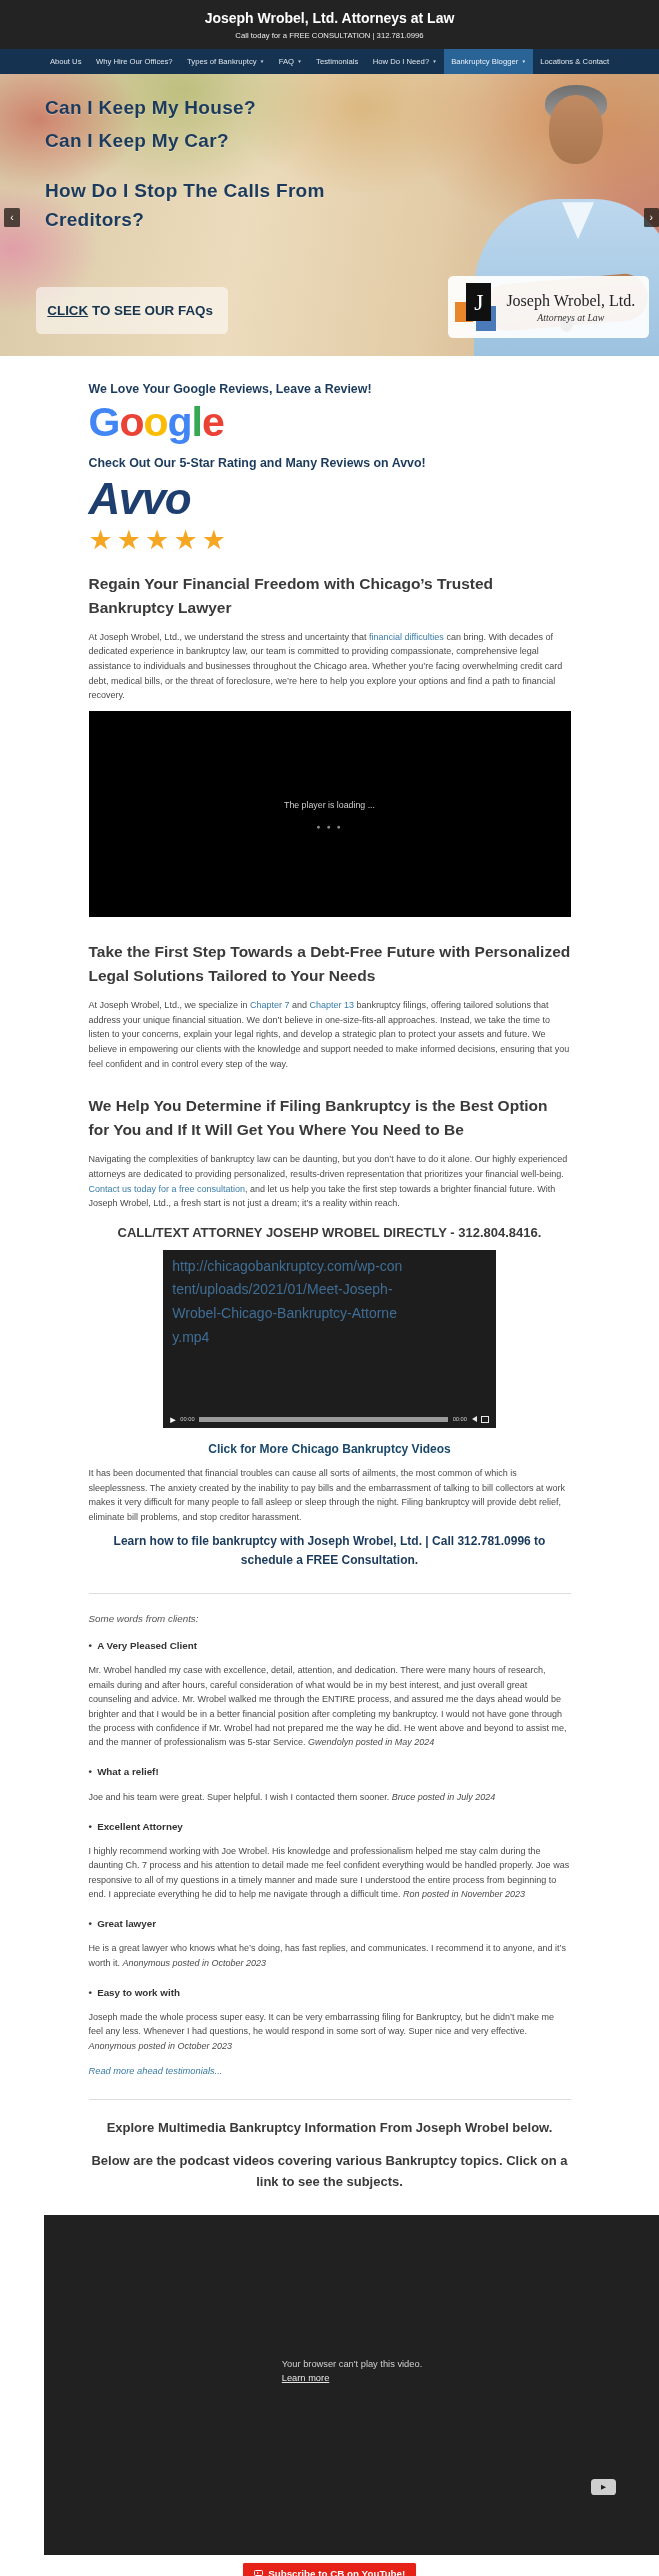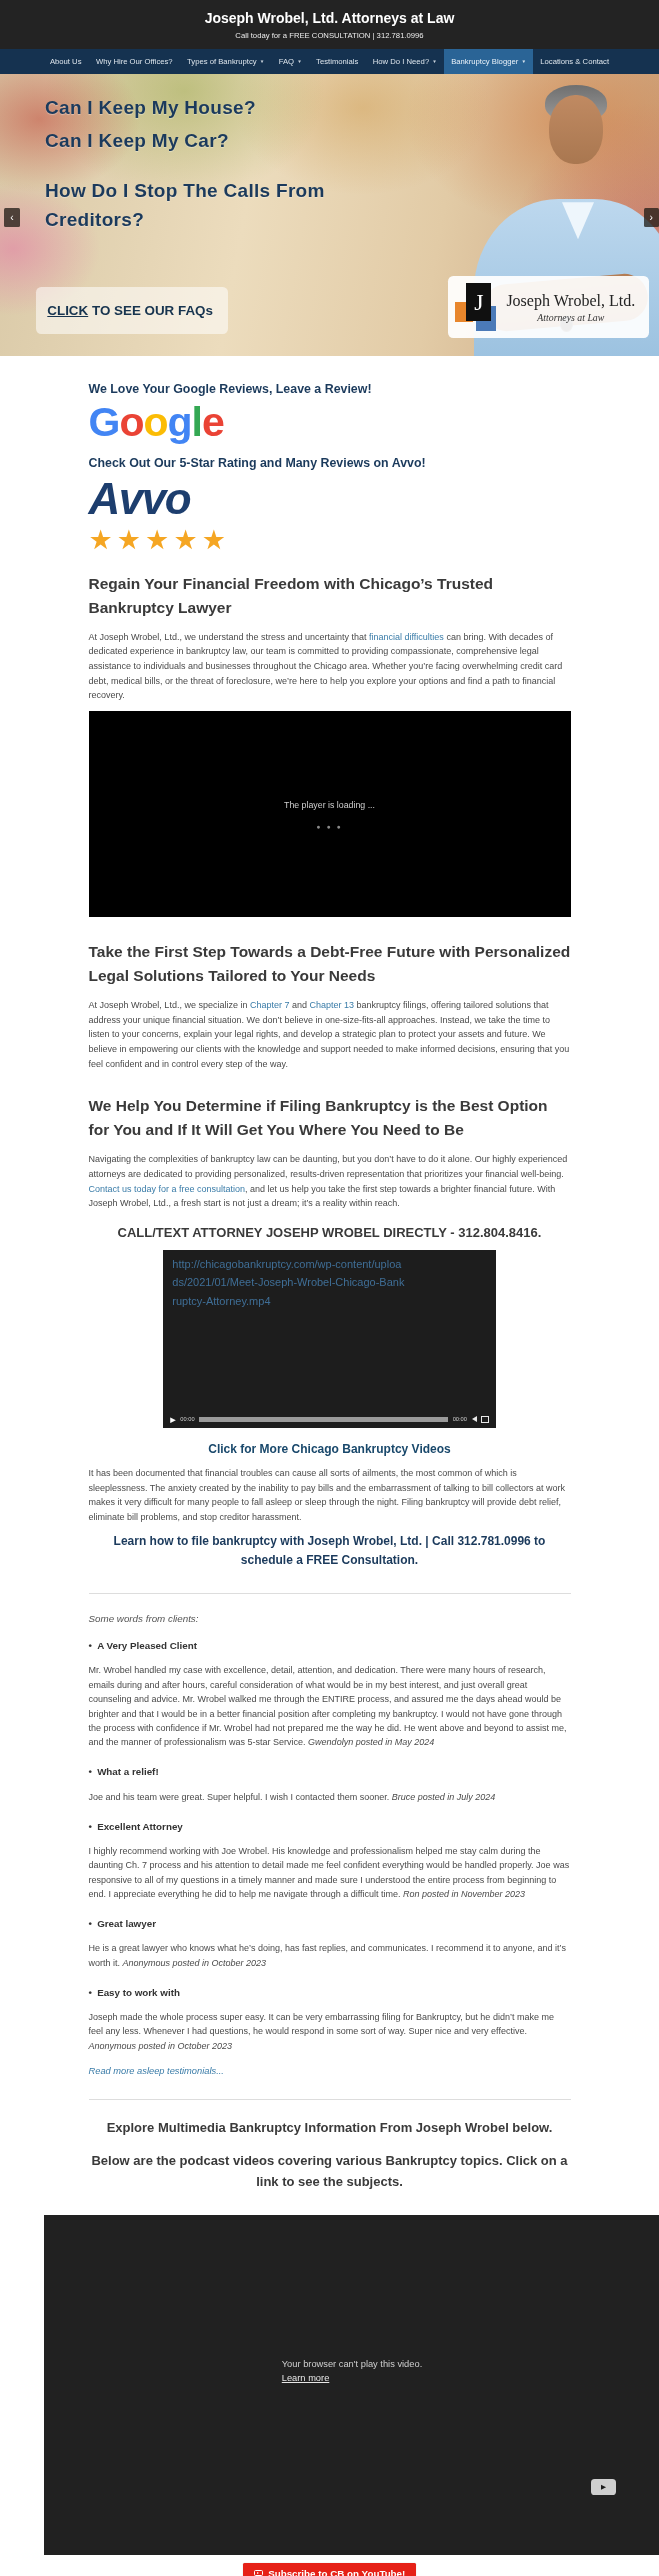--- a/index.html
+++ b/index.html
@@ -62,21 +62,21 @@
   .h1, .h2 { font-size: 15.5px; color: #3a3a3a; font-weight: bold; line-height: 1.55; }
   .h1 { margin-top: 15.5px; }
   .h2 { margin-top: 23px; }
   .para { font-size: 9px; color: #4a4a4a; line-height: 1.62; margin-top: 10.3px; }
   a.body-link { color: #3a7ca8; text-decoration: none; cursor: pointer; }
   .video1 { height: 206px; background: #000; margin-top: 8.2px; position: relative; }
   .v1-msg { position: absolute; left: 0; right: 0; top: 89px; text-align: center; color: #cfcfcf; font-size: 8.8px; }
   .v1-dots { position: absolute; left: 0; right: 0; top: 112px; text-align: center; color: #8a8a8a; font-size: 6.7px; letter-spacing: 2.1px; }
   .call-line { text-align: center; font-weight: bold; font-size: 13px; color: #3a3a3a; margin-top: 14.4px; }
   .video2 { width: 333px; height: 178px; background: #1d1d1d; margin: 10.3px auto 0; position: relative; }
-  .video2-link { display: inline-block; color: #3f6e96; font-size: 11px; line-height: 1.7; padding: 4.1px 0 0 9.3px; width: 242px; word-break: break-all; cursor: pointer; }
+  .video2-link { display: inline-block; color: #3f6e96; font-size: 14px; line-height: 1.7; padding: 4.1px 0 0 9.3px; width: 242px; word-break: break-all; cursor: pointer; }
   .v2-controls { position: absolute; bottom: 4.6px; left: 7.2px; right: 7.2px; display: flex; align-items: center; gap: 4.6px; }
   .v2-play { color: #fff; font-size: 7.2px; cursor: pointer; }
   .v2-time { color: #cfcfcf; font-size: 5.7px; }
   .v2-bar { flex: 1; height: 5.7px; background: #9a9a9a; cursor: pointer; }
   .v2-vol { width: 0; height: 0; border-top: 3.6px solid transparent; border-bottom: 3.6px solid transparent; border-right: 5.7px solid #e8e8e8; cursor: pointer; }
   .v2-fs { width: 7.7px; height: 7.7px; border: 1px solid #e8e8e8; cursor: pointer; }
   .link-center { display: block; text-align: center; color: #19486b; font-weight: bold; font-size: 12px; margin-top: 13.4px; cursor: pointer; text-decoration: none; }
   .learn-cta { text-align: center; color: #1b3a5c; font-weight: bold; font-size: 12px; line-height: 1.6; margin-top: 7.2px; }
   hr.divider { border: none; border-top: 0.5px solid #ddd; margin: 23px 0 0; }
   .clients-intro { font-style: italic; font-size: 9.8px; color: #555; margin-top: 18.5px; }
@@ -230,21 +230,21 @@
 
   <div class="t-head"><span class="bullet">•</span><span>Excellent Attorney</span></div>
   <p class="t-body"><span>I highly recommend working with Joe Wrobel. His knowledge and professionalism helped me stay calm during the daunting Ch. 7 process and his attention to detail made me feel confident everything would be handled properly. Joe was responsive to all of my questions in a timely manner and made sure I understood the entire process from beginning to end. I appreciate everything he did to help me navigate through a difficult time. </span><em class="t-attr">Ron posted in November 2023</em></p>
 
   <div class="t-head"><span class="bullet">•</span><span>Great lawyer</span></div>
   <p class="t-body"><span>He is a great lawyer who knows what he’s doing, has fast replies, and communicates. I recommend it to anyone, and it’s worth it. </span><em class="t-attr">Anonymous posted in October 2023</em></p>
 
   <div class="t-head"><span class="bullet">•</span><span>Easy to work with</span></div>
   <p class="t-body"><span>Joseph made the whole process super easy. It can be very embarrassing filing for Bankruptcy, but he didn’t make me feel any less. Whenever I had questions, he would respond in some sort of way. Super nice and very effective. </span><em class="t-attr">Anonymous posted in October 2023</em></p>
 
-  <a class="read-more">Read more asleep testimonials...</a>
+  <a class="read-more">Read more ahead testimonials...</a>
 
   <hr class="divider">
 
   <div class="mm1">Explore Multimedia Bankruptcy Information From Joseph Wrobel below.</div>
   <div class="mm2">Below are the podcast videos covering various Bankruptcy topics. Click on a link to see the subjects.</div>
 </main>
 
 <div class="video3">
   <div class="v3-center">
     <div class="v3-inner">

